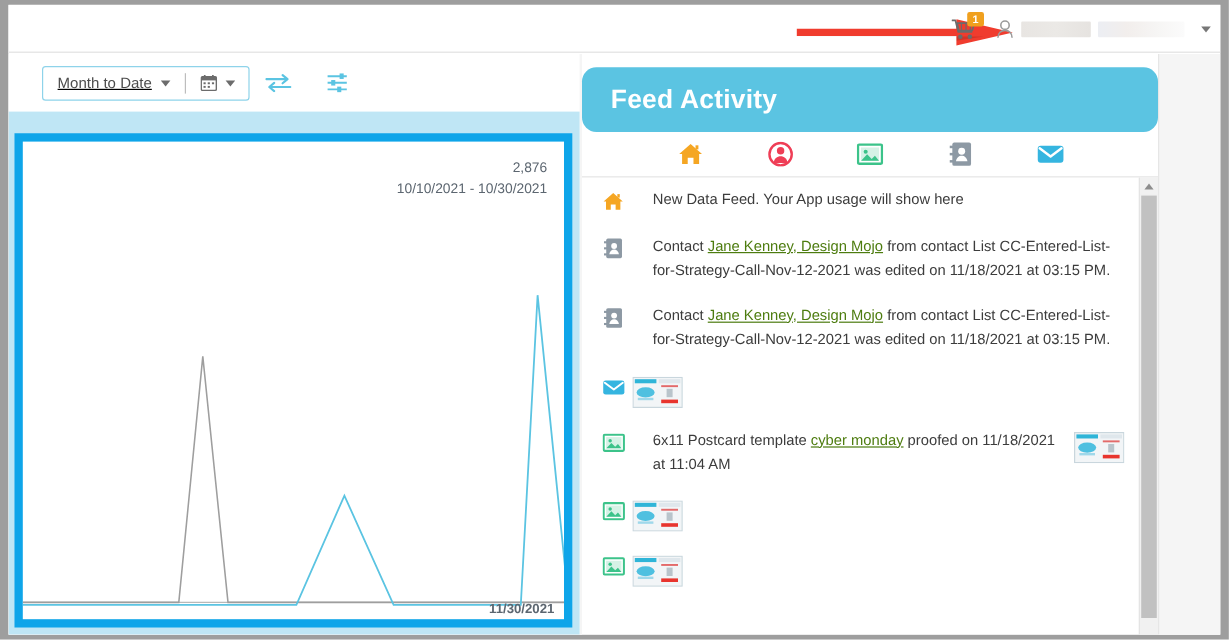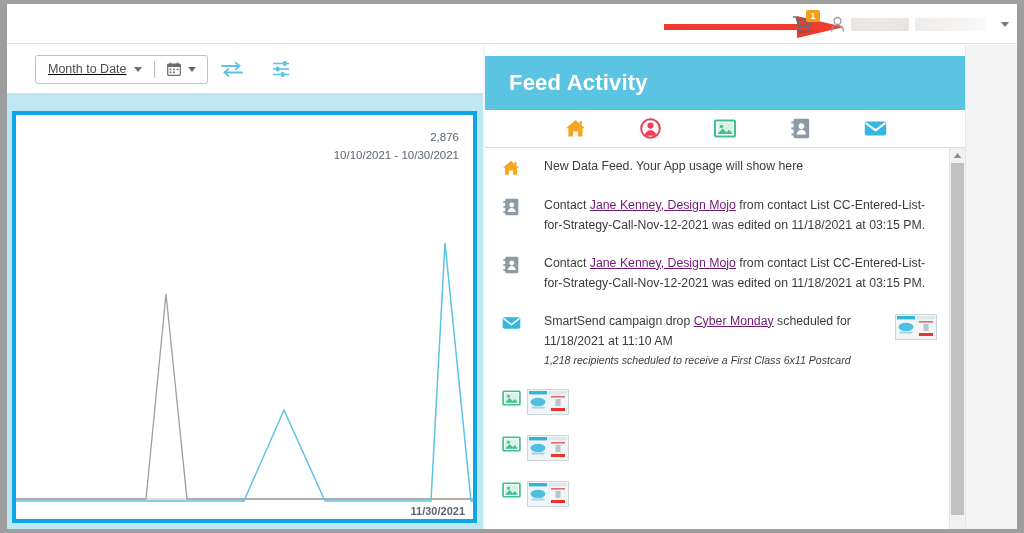--- a/index.html
+++ b/index.html
@@ -194,21 +194,21 @@
     background: #bfe6f5;
     box-sizing: border-box;
   }
   #chart-card {
     position: absolute;
     left: 5px;
     top: 18px;
     width: 465px;
     height: 412px;
     background: #ffffff;
-    border: 4px solid #0ea5e9;
+    border: 7px solid #0ea5e9;
     box-sizing: border-box;
     overflow: hidden;
   }
   #chart-meta {
     position: absolute;
     right: 14px;
     top: 14px;
     text-align: right;
     line-height: 1.55;
     color: #5c6670;
@@ -242,20 +242,21 @@
     background: #ffffff;
     box-sizing: border-box;
   }
   #feed-header {
     height: 54px;
     background: #5bc4e2;
     display: flex;
     align-items: center;
     padding-left: 24px;
     box-sizing: border-box;
+    border-radius: 12px;
   }
   #feed-title {
     color: #ffffff;
     font-size: 22px;
     font-weight: bold;
     letter-spacing: 0.2px;
   }
   #feed-tabs {
     height: 38px;
     background: #ffffff;
@@ -303,21 +304,21 @@
     justify-content: center;
   }
   .feed-body {
     flex: 1;
     padding-left: 23px;
     font-size: 12.3px;
     color: #3c3c3c;
     line-height: 1.62;
   }
   .feed-body a {
-    color: #701a75;
+    color: #4d7c0f;
     text-decoration: underline;
   }
   .feed-sub {
     display: block;
     font-style: italic;
     font-size: 10.6px;
     color: #3c3c3c;
     margin-top: 2px;
     line-height: 1.45;
   }
@@ -569,41 +570,41 @@
               </div>
               <div class="feed-body"><span>Contact </span><a href="#">Jane Kenney, Design Mojo</a><span> from contact List CC-Entered-List-for-Strategy-Call-Nov-12-2021 was edited on 11/18/2021 at 03:15 PM.</span></div>
             </div>
             <div class="feed-item">
               <div class="feed-icon">
                 <svg width="19" height="14" viewBox="0 0 23 17">
                   <rect x="0.8" y="1.4" width="21.4" height="14.2" rx="2.4" fill="#35b5e0"></rect>
                   <path d="M2.4,3.6 L11.5,10.4 L20.6,3.6" fill="none" stroke="#ffffff" stroke-width="2" stroke-linejoin="round" stroke-linecap="round"></path>
                 </svg>
               </div>
-              <div class="feed-body"><span>SmartSend campaign drop </span><a href="#">Cyber Monday</a><span> scheduled for 11/18/2021 at 11:10 AM</span><span class="feed-sub">1,218 recipients scheduled to receive a First Class 6x11 Postcard</span></div>
               <div class="feed-thumb"><svg width="42" height="26" viewBox="0 0 42 26">
                   <rect x="0.5" y="0.5" width="41" height="25" fill="#f2f5f7" stroke="#c9d6dd"></rect>
                   <rect x="2" y="2" width="18" height="3.4" fill="#2fb5d8"></rect>
                   <rect x="22" y="2" width="18" height="3.4" fill="#dfe7ec"></rect>
                   <ellipse cx="11" cy="13" rx="7.5" ry="4.2" fill="#4fc0e0"></ellipse>
                   <rect x="4.5" y="17.5" width="13" height="2" fill="#9fd8ea"></rect>
                   <rect x="24" y="7" width="14" height="1.6" fill="#e36a6a"></rect>
                   <rect x="28.5" y="10" width="5" height="7" fill="#b9c4cb"></rect>
                   <rect x="24" y="19" width="14" height="3" fill="#e8352e"></rect>
                 </svg></div>
             </div>
             <div class="feed-item">
               <div class="feed-icon">
                 <svg width="19" height="16" viewBox="0 0 22 19">
                   <rect x="1" y="1.5" width="20" height="16" rx="1" fill="none" stroke="#3cc38a" stroke-width="2"></rect>
                   <rect x="3.4" y="3.9" width="15.2" height="11.2" fill="#d5f2e6"></rect>
                   <circle cx="7.4" cy="7.4" r="1.7" fill="#3cc38a"></circle>
                   <path d="M3.6,15 L8.6,9.6 L12.4,13.4 L15.1,10.8 L18.5,15 Z" fill="#3cc38a"></path>
                 </svg>
               </div>
+              <div class="feed-body"><span>6x11 Postcard template </span><a href="#">cyber monday</a><span> proofed on 11/18/2021 at 11:04 AM</span></div>
               <div class="feed-thumb"><svg width="42" height="26" viewBox="0 0 42 26">
                   <rect x="0.5" y="0.5" width="41" height="25" fill="#f2f5f7" stroke="#c9d6dd"></rect>
                   <rect x="2" y="2" width="18" height="3.4" fill="#2fb5d8"></rect>
                   <rect x="22" y="2" width="18" height="3.4" fill="#dfe7ec"></rect>
                   <ellipse cx="11" cy="13" rx="7.5" ry="4.2" fill="#4fc0e0"></ellipse>
                   <rect x="4.5" y="17.5" width="13" height="2" fill="#9fd8ea"></rect>
                   <rect x="24" y="7" width="14" height="1.6" fill="#e36a6a"></rect>
                   <rect x="28.5" y="10" width="5" height="7" fill="#b9c4cb"></rect>
                   <rect x="24" y="19" width="14" height="3" fill="#e8352e"></rect>
                 </svg></div>

